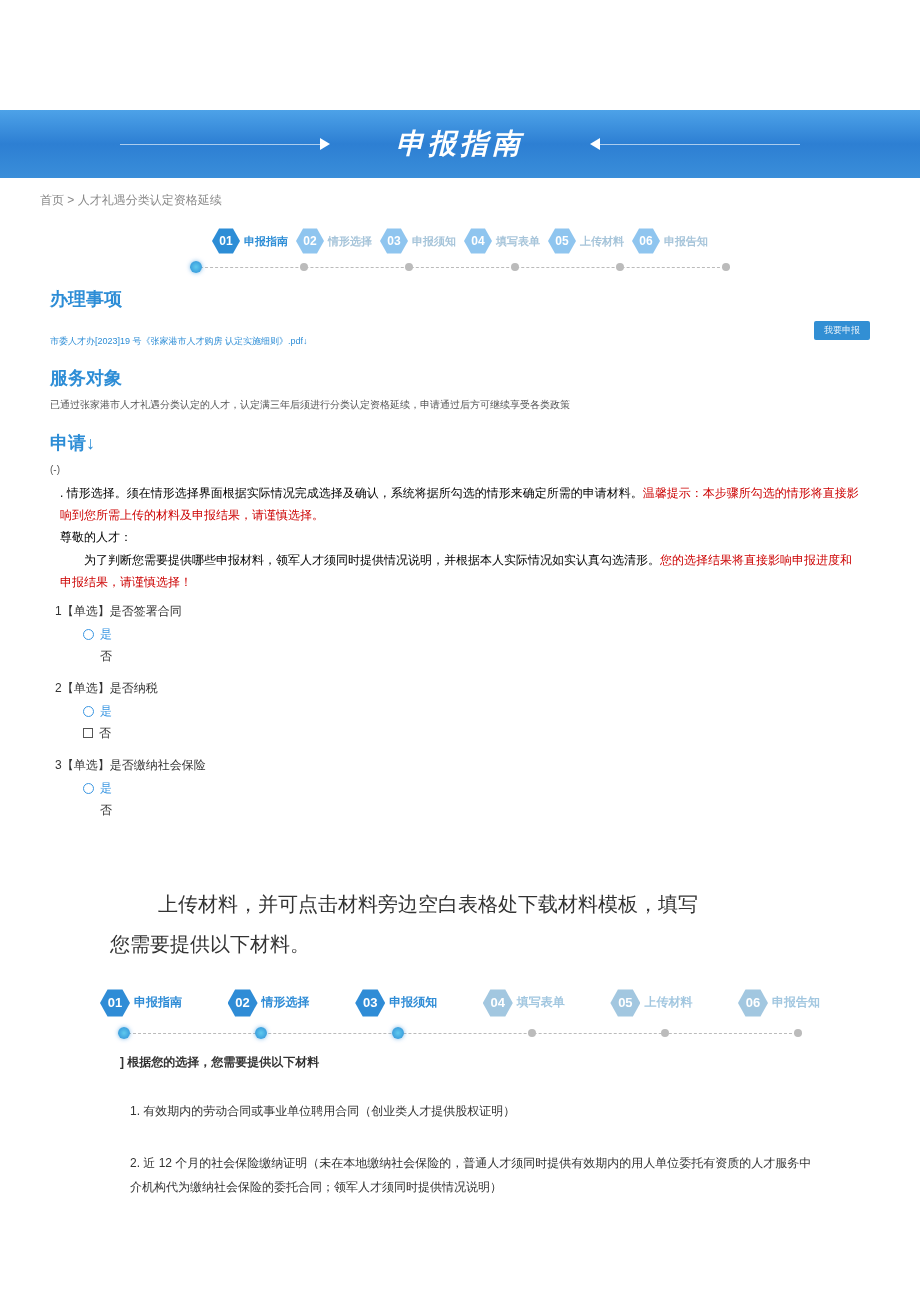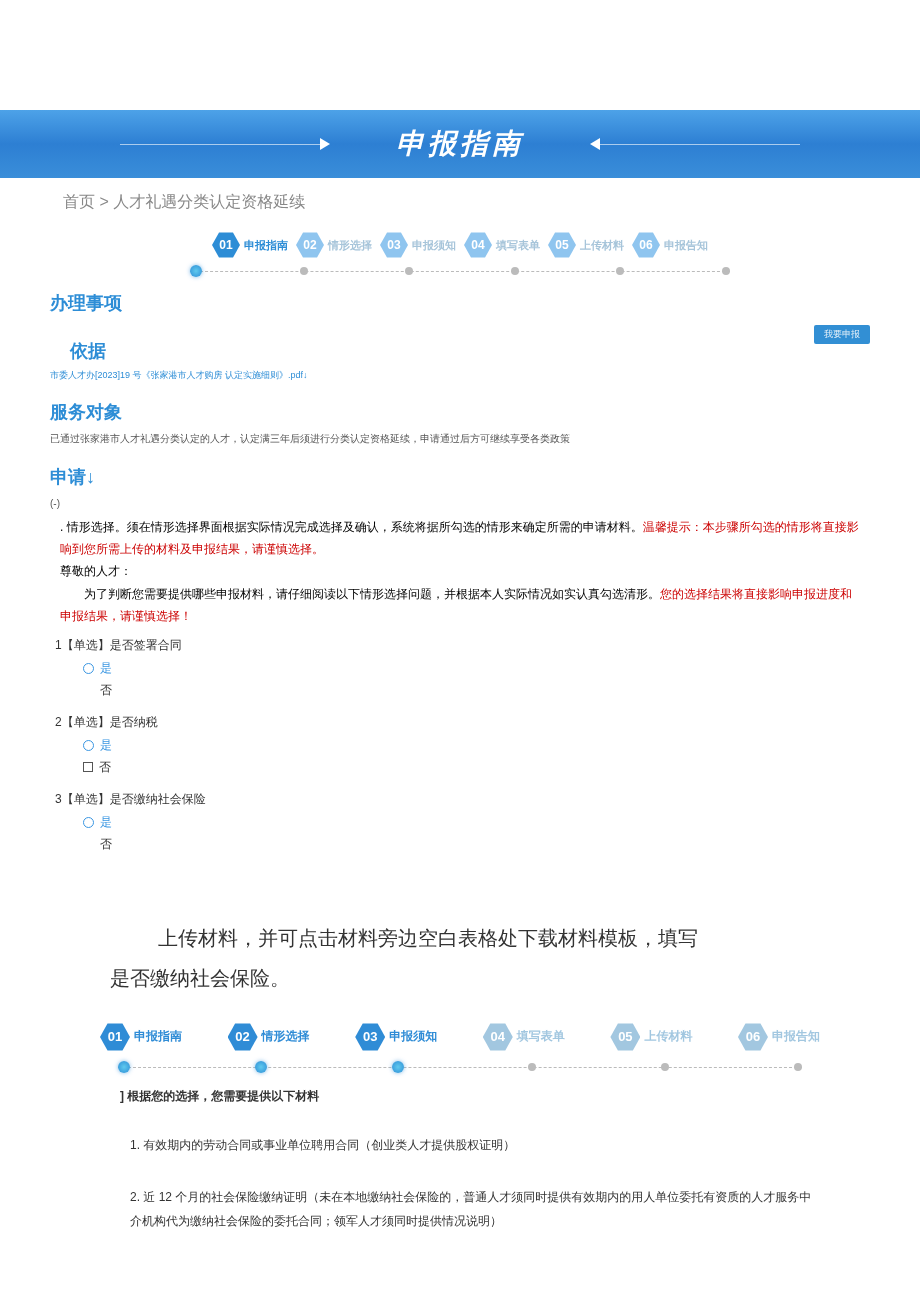--- a/index.html
+++ b/index.html
@@ -41,25 +41,24 @@
     .banner-arrow-left { left: 320px; border-left: 10px solid #fff; }
     .banner-arrow-right { right: 320px; border-right: 10px solid #fff; }
     .banner-title {
       color: #fff;
       font-size: 28px;
       font-weight: bold;
       font-style: italic;
       letter-spacing: 4px;
     }
     .breadcrumb {
-      font-size: 16px;
+      font-size: 12px;
       color: #888;
       padding: 8px 12px 8px 40px;
       margin-top: 6px;
-      margin-left: 23px;
     }
     .steps-row {
       display: flex;
       align-items: center;
       justify-content: center;
       gap: 8px;
       padding: 10px 50px 6px 50px;
       position: relative;
     }
     .step {
@@ -247,42 +246,41 @@
   <span class="dot"></span>
   <span class="dot"></span>
   <span class="dot"></span>
 </div>
 
 <div class="section">
   <div class="sec-title">办理事项</div>
 </div>
 
 <div class="section badge-row">
-  <div class="sec-title indent">依据</div>
   <div class="sec-link">市委人才办[2023]19 号《张家港市人才购房 认定实施细则》.pdf↓</div>
   <span class="apply-badge">我要申报</span>
 </div>
 
 <div class="section">
   <div class="sec-title">服务对象</div>
   <div class="sec-text">已通过张家港市人才礼遇分类认定的人才，认定满三年后须进行分类认定资格延续，申请通过后方可继续享受各类政策</div>
 </div>
 
 <div class="section">
   <div class="sec-title">申请↓</div>
   <div class="sec-text">(-)</div>
 </div>
 
 <div class="notice">
   <p>
     <span class="black">. 情形选择。须在情形选择界面根据实际情况完成选择及确认，系统将据所勾选的情形来确定所需的申请材料。</span><span class="red">温馨提示：本步骤所勾选的情形将直接影响到您所需上传的材料及申报结果，请谨慎选择。</span>
   </p>
   <p class="black">尊敬的人才：</p>
   <p>
-    <span class="black">　　为了判断您需要提供哪些申报材料，请仔细阅读以下情形选择问题，并根据本人实际情况如实认真勾选清形。</span><span class="red">您的选择结果将直接影响申报进度和申报结果，请谨慎选择！</span>
+    <span class="black">　　为了判断您需要提供哪些申报材料，领军人才须同时提供情况说明，并根据本人实际情况如实认真勾选清形。</span><span class="red">您的选择结果将直接影响申报进度和申报结果，请谨慎选择！</span>
   </p>
 </div>
 
 <div class="q-block">
   <div class="q-title">1【单选】是否签署合同</div>
   <div class="q-opt">
     <span class="radio-icon"></span>
     <span class="opt-label blue">是</span>
   </div>
   <div class="q-opt">
@@ -310,21 +308,21 @@
     <span class="opt-label blue">是</span>
   </div>
   <div class="q-opt">
     <span style="width:11px"></span>
     <span class="opt-label">否</span>
   </div>
 </div>
 
 <div class="body-text">
   <span class="indent">上传材料，并可点击材料旁边空白表格处下载材料模板，填写</span>
-  <p style="padding-left:50px">是否缴纳社会保险。</p>
+  <p style="padding-left:50px">您需要提供以下材料。</p>
 </div>
 
 <div class="lower-screenshot">
   <div class="steps-row2">
     <div class="step2">
       <span class="hex2 blue">01</span>
       <span class="lbl2 blue">申报指南</span>
     </div>
     <div class="step2">
       <span class="hex2 blue">02</span>

